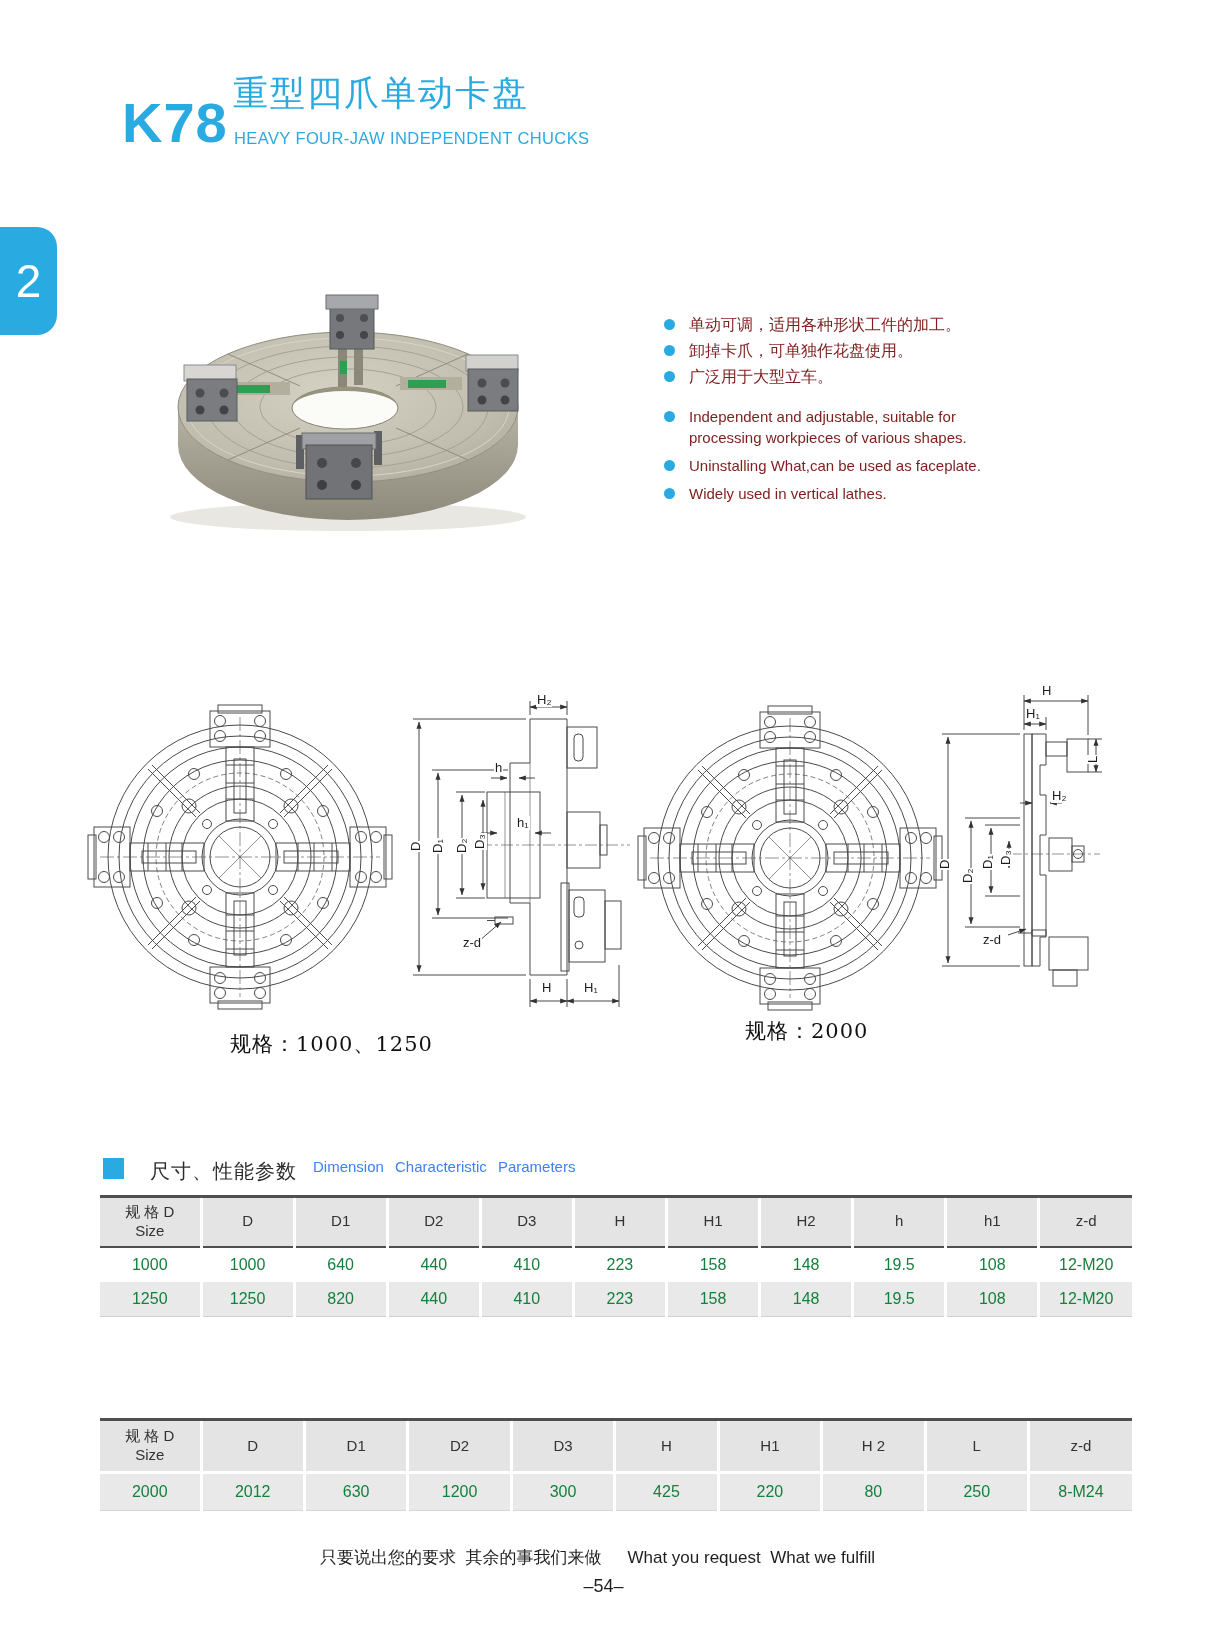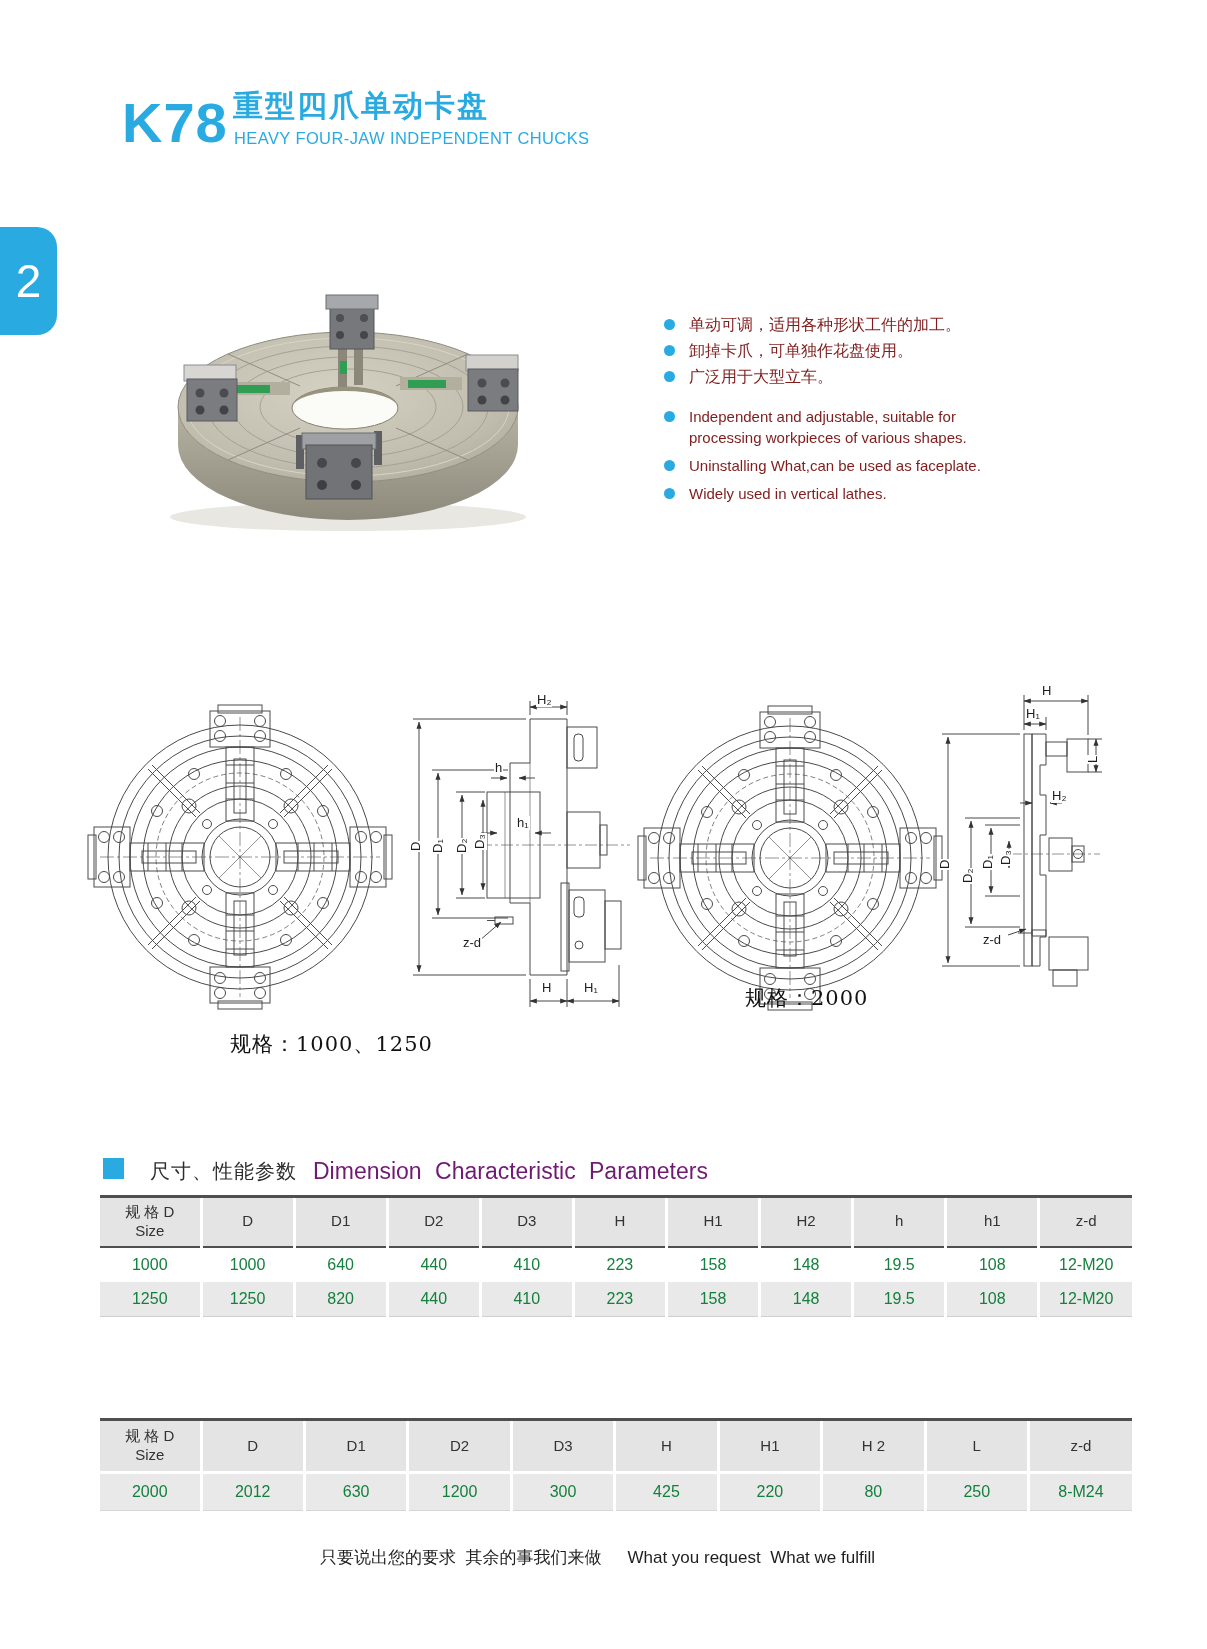--- a/index.html
+++ b/index.html
@@ -3,21 +3,21 @@
 <meta charset="utf-8">
 <style>
   *{margin:0;padding:0;box-sizing:border-box}
   html,body{background:#fff}
   .page{position:relative;width:1207px;height:1649px;background:#fff;overflow:hidden;
         font-family:"Liberation Sans","DejaVu Sans",sans-serif;color:#333}
   .abs{position:absolute}
 
   
   .model{left:122px;top:90px;font-size:56px;font-weight:bold;color:var(--accent,#29abe2);letter-spacing:1px}
-  .title-cn{left:233px;top:86px;font-size:30px;font-weight:bold;color:var(--accent,#29abe2);letter-spacing:2px}
+  .title-cn{left:233px;top:70px;font-size:35px;font-weight:normal;color:var(--accent,#29abe2);letter-spacing:2px}
   .title-en{left:234px;top:129px;font-size:16.5px;color:var(--accent,#29abe2);letter-spacing:.4px}
 
   
   .side-tab{left:0;top:227px;width:57px;height:108px;background:var(--accent,#29abe2);
             border-radius:0 20px 20px 0;display:flex;align-items:center;justify-content:center;
             color:#fff;font-size:46px;font-weight:300}
 
   
   .features{left:664px;list-style:none;width:360px}
   .features.cn{top:314px;font-size:16px}
@@ -33,21 +33,21 @@
   .drawing{position:absolute}
   .dim{position:absolute;font-size:13px;color:#1d1d1d;background:#fff;padding:0 1px;line-height:14px}
   .dim.v{transform:rotate(-90deg);transform-origin:0 0}
   .caption{position:absolute;font-family:"DejaVu Serif","Liberation Serif",serif;
            font-size:21px;color:#111;letter-spacing:1px}
 
   
   .section-head{left:103px;top:1158px;display:flex;align-items:flex-start}
   .section-head .sq{width:21px;height:21px;background:var(--accent,#29abe2);margin-right:26px}
   .section-head .cn{font-size:20px;color:#2d2d2d;letter-spacing:1px;margin-right:16px}
-  .section-head .en{font-size:23px;color:#701a75;word-spacing:7px}
+  .section-head .en{font-size:15px;color:#3b82f6;word-spacing:7px}
 
   
   .dim-table{position:absolute;left:100px;width:1032px;border-collapse:collapse;table-layout:fixed}
   .dim-table th{background:var(--table-header-bg,#e4e4e4);font-weight:normal;font-size:15px;
                 color:#333;text-align:center;vertical-align:middle;line-height:1.25}
   .dim-table th,.dim-table td{border-left:3px solid #fff}
   .dim-table th:first-child,.dim-table td:first-child{border-left:none;width:101px}
   .dim-table td{text-align:center;font-size:16px;color:#15803d}
   .dim-table thead th{border-top:3px solid #4f4f4f}
   .t1{top:1195px}
@@ -338,21 +338,21 @@
   <span class="dim" style="left:1025px;top:707px">H₁</span>
   <span class="dim v" style="left:1086px;top:764px">L</span>
   <span class="dim" style="left:1051px;top:789px">H₂</span>
   <span class="dim v" style="left:938px;top:870px">D</span>
   <span class="dim v" style="left:961px;top:884px">D₂</span>
   <span class="dim v" style="left:981px;top:870px">D₁</span>
   <span class="dim v" style="left:999px;top:866px">D₃</span>
   <span class="dim" style="left:982px;top:933px">z-d</span>
 
   <div class="caption" style="left:230px;top:1030px">规格：1000、1250</div>
-  <div class="caption" style="left:745px;top:984px">规格：2000</div>
+  <div class="caption" style="left:745px;top:1017px">规格：2000</div>
 
   <div class="abs section-head">
     <span class="sq"></span>
     <span class="cn">尺寸、性能参数</span>
     <span class="en">Dimension Characteristic Parameters</span>
   </div>
 
   <table class="dim-table t1">
     <thead>
         <tr>
@@ -432,14 +432,15 @@
           <td>80</td>
           <td>250</td>
           <td>8-M24</td>
         </tr>
       </tbody>
   </table>
 
   <div class="abs slogan">
     <span class="cn">只要说出您的要求  其余的事我们来做</span><span class="en">What you request  What we fulfill</span>
   </div>
+  <div class="abs page-num">–54–</div>
 
 </div>
 
 </body></html>

